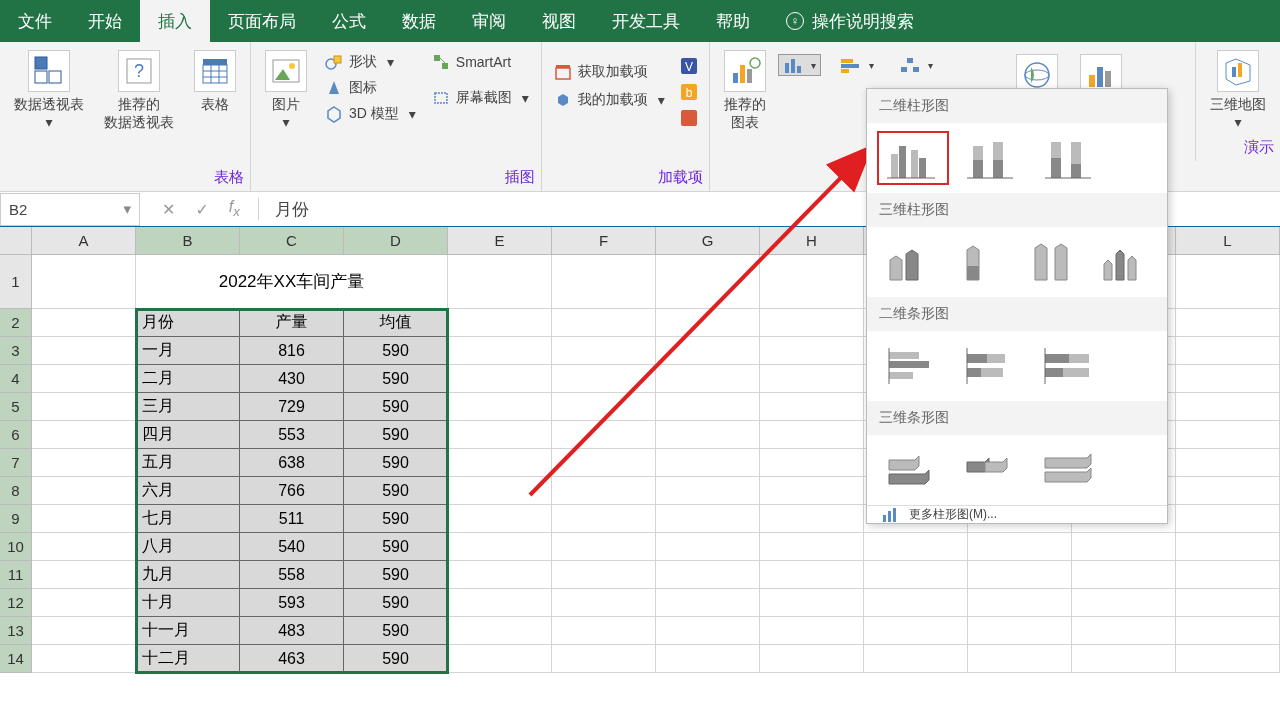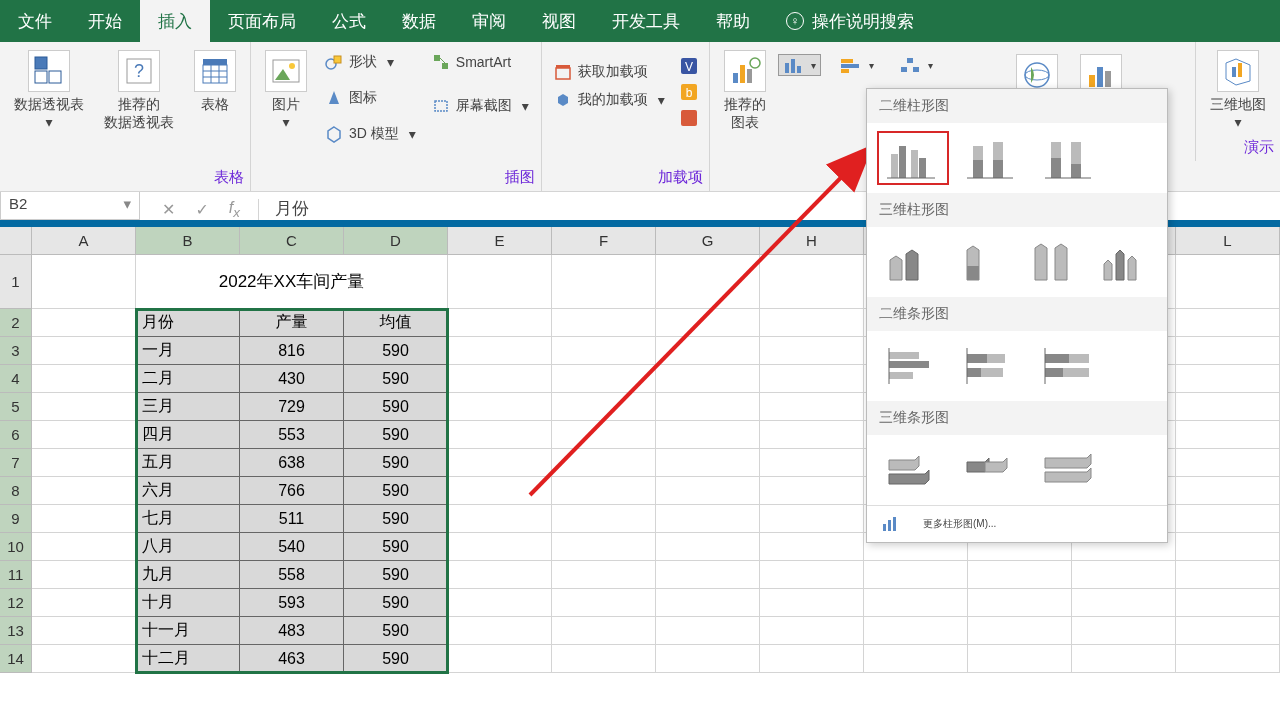--- a/index.html
+++ b/index.html
@@ -9,21 +9,21 @@
 .tab.active{background:#f3f3f3;color:#217346}
 .help-ico{width:18px;height:18px;border:1.5px solid #fff;border-radius:50%;display:inline-flex;align-items:center;justify-content:center;margin-right:8px;font-size:12px}
 .ribbon{background:#f3f3f3;border-bottom:1px solid #d4d4d4;height:150px;display:flex;position:relative}
 .rgrp{border-right:1px solid #d4d4d4;display:flex;flex-direction:column;padding:4px 6px 0}
 .rgrp-body{flex:1;display:flex;align-items:flex-start;gap:4px}
 .rgrp-label{text-align:right;font-size:15px;color:#6d28d9;padding:4px 0}
 .rbtn{display:flex;flex-direction:column;align-items:center;justify-content:center;padding:4px 8px;font-size:14px;color:#444;cursor:pointer;text-align:center}
 .rbtn-ico{width:42px;height:42px;background:#fff;border:1px solid #ccc;margin-bottom:4px;display:flex;align-items:center;justify-content:center}
 .rbtn-sm{display:flex;align-items:center;padding:3px 6px;font-size:14px;color:#444;cursor:pointer;gap:6px}
 .rbtn-sm-ico{width:18px;height:18px;display:inline-flex;align-items:center;justify-content:center}
-.formula-bar{height:35px;display:flex;align-items:flex-end;border-bottom:7px solid #0369a1;background:#fff}
+.formula-bar{height:35px;display:flex;align-items:center;border-bottom:1px solid #0369a1;background:#fff}
 .name-box{width:140px;height:33px;border:1px solid #ccc;display:flex;align-items:center;padding:0 8px;font-size:15px;color:#444;justify-content:space-between}
 .fx-btns{display:flex;align-items:center;gap:20px;padding:0 18px;color:#999;border-right:1px solid #d4d4d4;margin:0 4px}
 .fx-input{flex:1;padding:0 12px;font-size:17px;color:#444}
 .sheet{position:relative;background:#fff}
 .col-hdrs{display:flex;height:28px;background:#e6e6e6}
 .corner{width:32px;background:#e6e6e6;border-right:1px solid #bbb;border-bottom:1px solid #bbb}
 .col-hdr{width:104px;border-right:1px solid #bbb;border-bottom:1px solid #bbb;display:flex;align-items:center;justify-content:center;font-size:15px;color:#333}
 .col-hdr.sel{background:#bfd4be}
 .sheet-body{display:flex}
 .row-hdrs{width:32px}
@@ -36,21 +36,21 @@
 .cell{width:104px;height:100%;border-right:1px solid #d4d4d4;border-bottom:1px solid #d4d4d4;display:flex;align-items:center;padding:0 6px;font-size:16px;color:#000}
 .cell.ctr{justify-content:center}
 .title-cell{width:312px;border-right:1px solid #d4d4d4;border-bottom:1px solid #d4d4d4;display:flex;align-items:center;justify-content:center;font-size:17px;color:#000}
 .data-cell{background:#d9d9d9;border-right:1px solid #666;border-bottom:1px solid #666}
 .sel-border{position:absolute;border:3px solid #217346;pointer-events:none}
 .chart-menu{position:absolute;background:#fff;border:1px solid #bbb;box-shadow:2px 2px 8px rgba(0,0,0,.2);width:302px;z-index:10}
 .cm-section{padding:8px 12px;font-size:14px;color:#666;background:#f3f3f3}
 .cm-row{display:flex;padding:8px 10px;gap:6px}
 .cm-item{width:72px;height:54px;display:flex;align-items:center;justify-content:center;cursor:pointer}
 .cm-item.hl{border:2px solid #d82828}
-.cm-more{padding:10px 14px;font-size:10px;color:#444;cursor:pointer;display:flex;align-items:center;gap:24px;border-top:1px solid #ddd}
+.cm-more{padding:0 14px;font-size:12px;color:#444;cursor:pointer;display:flex;align-items:center;gap:10px;border-top:1px solid #ddd}
 .arrow{position:absolute;z-index:5;pointer-events:none}
 svg{display:block}
 </style>
 </head>
 <body>
 
 <div class="tabs">
   <div class="tab">文件</div>
   <div class="tab">开始</div>
   <div class="tab active">插入</div>
@@ -114,21 +114,21 @@
         <div class="rbtn-ico">
             <svg width="32" height="32">
               <rect x="3" y="5" width="26" height="22" fill="#fff" stroke="#999"></rect>
               <circle cx="22" cy="11" r="3" fill="#f9c83a"></circle>
               <polygon points="5,25 13,14 20,25" fill="#6aa65a"></polygon>
             </svg>
           </div>
         <span>图片</span>
         <span>▾</span>
       </div>
-      <div style="display:flex;flex-direction:column;gap:12px;padding-top:4px">
+      <div style="display:flex;flex-direction:column;gap:2px;padding-top:4px">
         <div class="rbtn-sm">
             <span class="rbtn-sm-ico">
               <svg width="18" height="18">
                 <circle cx="6" cy="11" r="5" fill="none" stroke="#5a8ac6" stroke-width="1.5"></circle>
                 <rect x="9" y="3" width="7" height="7" fill="#f9c83a" stroke="#c89020"></rect>
               </svg>
             </span>
             <span>形状</span>
             <span style="margin-left:4px">▾</span>
           </div>
@@ -143,21 +143,21 @@
         <div class="rbtn-sm">
             <span class="rbtn-sm-ico">
               <svg width="18" height="18">
                 <polygon points="9,2 15,6 15,13 9,17 3,13 3,6" fill="none" stroke="#5a8ac6" stroke-width="1.5"></polygon>
               </svg>
             </span>
             <span>3D 模型</span>
             <span style="margin-left:4px">▾</span>
           </div>
       </div>
-      <div style="display:flex;flex-direction:column;gap:20px;padding-top:4px">
+      <div style="display:flex;flex-direction:column;gap:12px;padding-top:4px">
         <div class="rbtn-sm">
             <span class="rbtn-sm-ico">
               <svg width="18" height="18">
                 <rect x="2" y="2" width="6" height="6" fill="#6aa65a"></rect>
                 <rect x="10" y="10" width="6" height="6" fill="#6aa65a"></rect>
                 <line x1="8" y1="5" x2="13" y2="10" stroke="#6aa65a"></line>
               </svg>
             </span>
             <span>SmartArt</span>
           </div>

